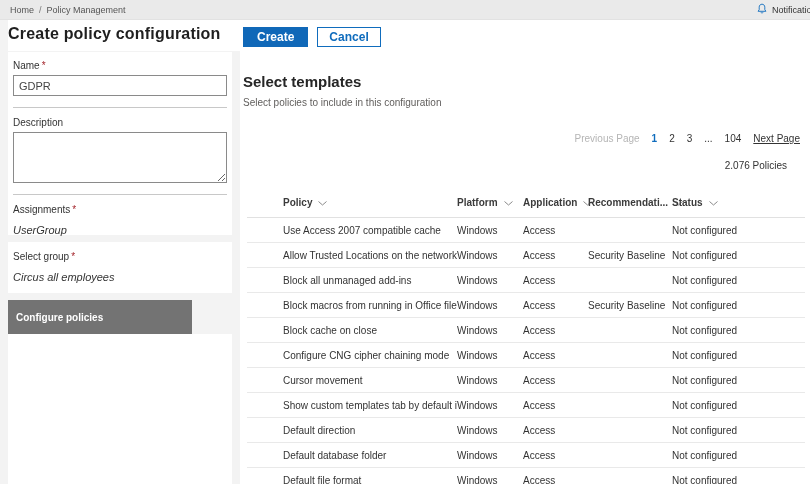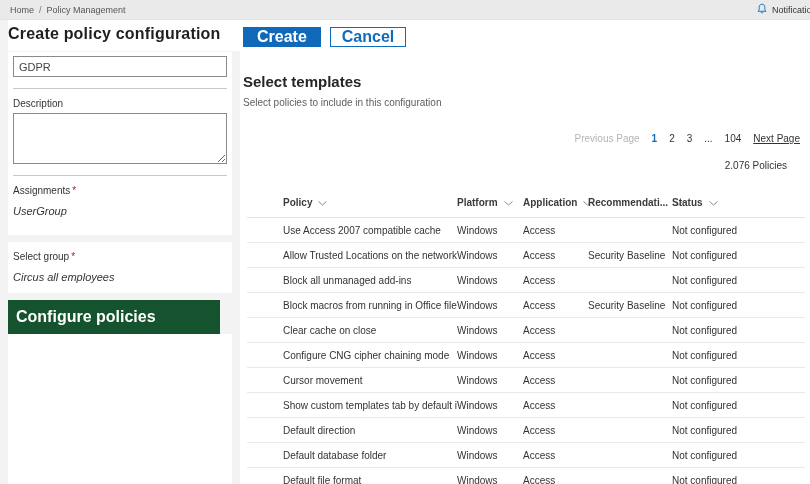--- a/index.html
+++ b/index.html
@@ -31,27 +31,27 @@
   .card1 .lbl-name { padding-top:8px; }
   .txt-input { display:block; width:100%; height:21px; margin-top:4px;
     border:1px solid #8a8a8a; background:#fff; font-size:11px; color:#444;
     padding:0 5px; font-family:inherit; outline:none; }
   .divider { border:none; border-top:1px solid #c8c8c8; margin:11px 0 9px; }
   .txt-area { display:block; width:100%; height:51px; margin-top:4px;
     border:1px solid #8a8a8a; background:#fff; font-size:10.5px; color:#444;
     padding:3px 5px; font-family:inherit; resize:both; outline:none; }
   .fld-value { font-size:11px; font-style:italic; color:#333; margin-top:9px; }
   .card2 .fld-label { padding-top:9px; display:block; }
-  .nav-blue { position:absolute; left:8px; top:300px; width:212px; height:34px;
-    background:#14532d; color:#fff; font-size:16px; font-weight:bold;
+  .nav-blue { position:absolute; left:8px; top:300px; width:184px; height:34px;
+    background:#737373; color:#fff; font-size:10px; font-weight:bold;
     display:flex; align-items:center; padding-left:8px; cursor:pointer; }
   
   .main { position:absolute; left:240px; top:20px; width:570px; height:464px; background:#fff; }
   .actions { position:absolute; left:3px; top:7px; display:flex; gap:9px; }
-  .btn { height:20px; font-size:16px; font-weight:bold; font-family:inherit; cursor:pointer; }
+  .btn { height:20px; font-size:12px; font-weight:bold; font-family:inherit; cursor:pointer; }
   .btn-primary { background:#1068b8; color:#fff; border:1px solid #1068b8; padding:0 13px; }
   .btn-secondary { background:#fff; color:#0f6cbd; border:1.5px solid #0f6cbd; padding:0 11px; }
   .section-title { position:absolute; left:3px; top:53px; font-size:15px; font-weight:600; color:#262626; }
   .section-sub { position:absolute; left:3px; top:77px; font-size:10px; color:#605e5c; }
   .search { position:absolute; left:3px; top:90px; width:553px; height:21px;
     border:1.5px solid #0f6cbd; font-size:10.5px; color:#444; padding:0 5px;
     font-family:inherit; outline:none; background:#fff; }
   .search::placeholder { color:#777; opacity:1; }
   .pagination { position:absolute; top:113px; right:10px; display:flex; align-items:center;
     gap:12px; font-size:10px; color:#333; }
@@ -86,20 +86,21 @@
       <path d="M3.9 9.3 a1.2 1.2 0 0 0 2.2 0" fill="none" stroke="#0f6cbd" stroke-width="0.9"></path>
     </svg>
   </span>
   <span>Notifications</span>
 </div>
 
 <div class="header-band"></div>
 <div class="page-title">Create policy configuration</div>
 
 <div class="card card1">
+  <div class="fld-label lbl-name"><span>Name</span><span class="req">*</span></div>
   <input class="txt-input" type="text" value="GDPR" style="">
   <hr class="divider">
   <div class="fld-label">Description</div>
   <textarea class="txt-area" value="" style=""></textarea>
   <hr class="divider">
   <div class="fld-label"><span>Assignments</span><span class="req">*</span></div>
   <div class="fld-value">UserGroup</div>
 </div>
 
 <div class="card card2">
@@ -191,21 +192,21 @@
         <tr>
           <td></td>
           <td>Block macros from running in Office files from the Int...</td>
           <td>Windows</td>
           <td>Access</td>
           <td>Security Baseline</td>
           <td>Not configured</td>
         </tr>
         <tr>
           <td></td>
-          <td>Clear cache on close</td>
+          <td>Block cache on close</td>
           <td>Windows</td>
           <td>Access</td>
           <td></td>
           <td>Not configured</td>
         </tr>
         <tr>
           <td></td>
           <td>Configure CNG cipher chaining mode</td>
           <td>Windows</td>
           <td>Access</td>

